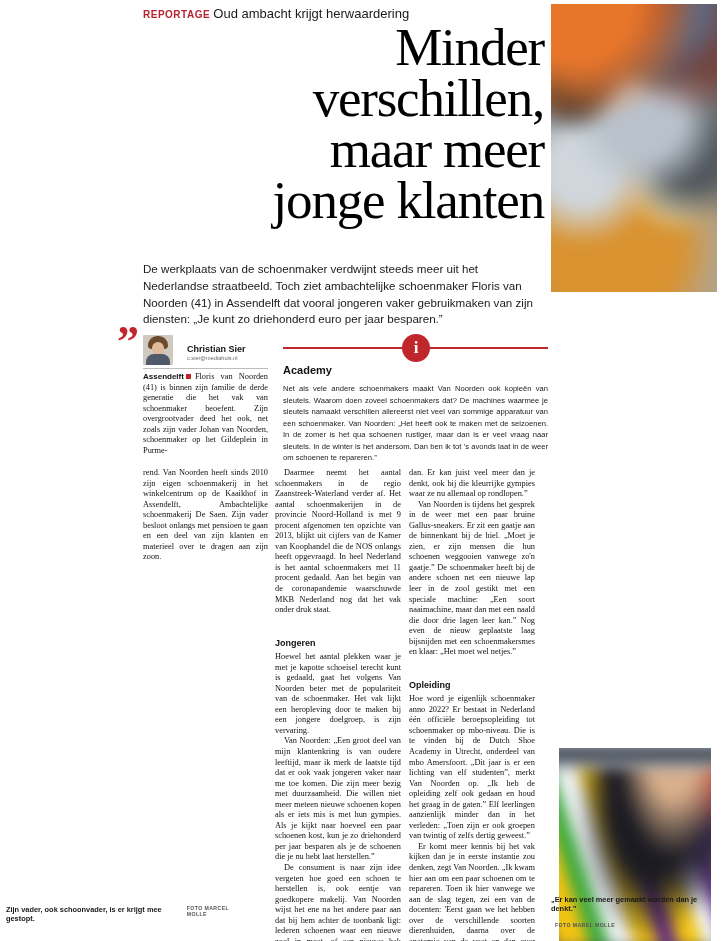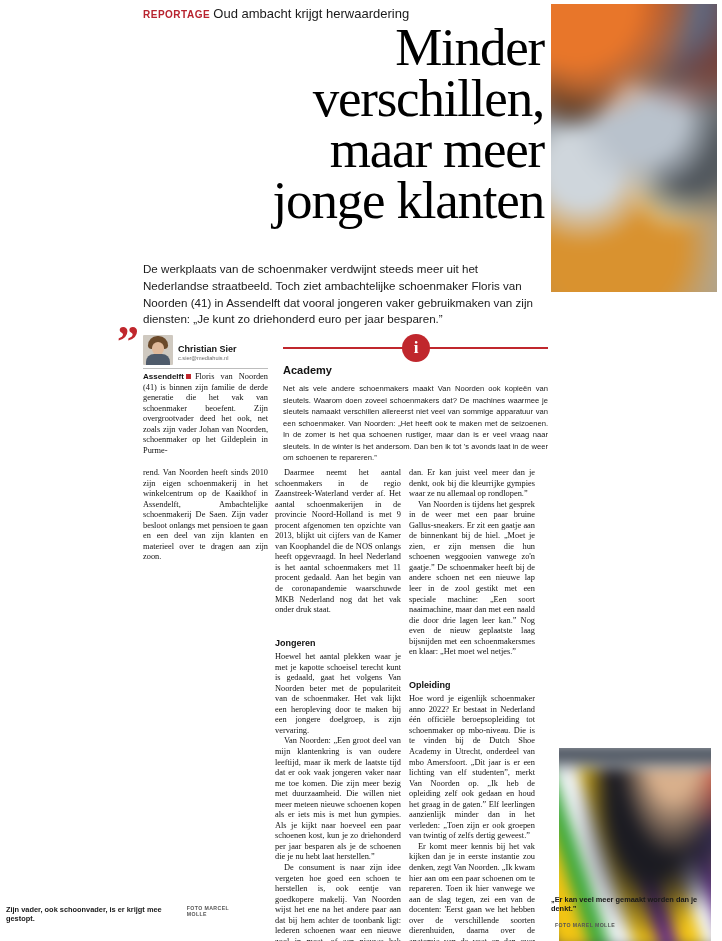--- a/index.html
+++ b/index.html
@@ -40,21 +40,21 @@
     font-size:44px;color:#c0272d;line-height:.55;height:24px;
     letter-spacing:-3px;
   }
   #pullquote{
     font-family:"Liberation Serif",serif;font-size:19px;
     line-height:1.15;color:#111;margin-top:8px;
   }
 
   
   #byline{left:143px;top:335px;width:125px;}
-  #bylineRow{display:flex;align-items:flex-start;gap:5px;}
+  #bylineRow{display:flex;align-items:flex-start;gap:14px;}
   #avatar{
     width:30px;height:30px;overflow:hidden;flex:0 0 30px;
     background:#cfc9c0;position:relative;border-radius:1px;
   }
   #avatar .hair{position:absolute;left:5px;top:1px;width:20px;height:13px;background:#6b4a2b;border-radius:10px 10px 4px 4px;}
   #avatar .face{position:absolute;left:9px;top:7px;width:12px;height:13px;background:#e0b99a;border-radius:6px;}
   #avatar .body{position:absolute;left:3px;top:19px;width:24px;height:12px;background:#4f5b6b;border-radius:8px 8px 0 0;}
   #bylineText{padding-top:9px;}
   #bylineName{font-family:"Liberation Sans",sans-serif;font-weight:bold;font-size:9px;color:#111;}
   #bylineMail{font-family:"Liberation Sans",sans-serif;font-size:5.6px;color:#6a6a6a;margin-top:1px;}

